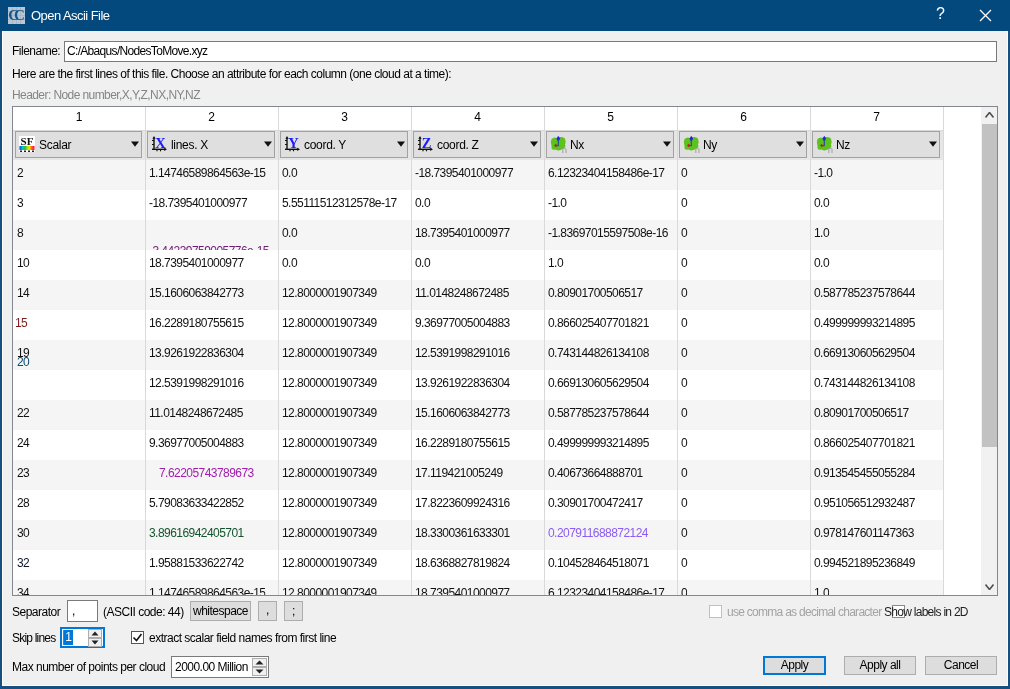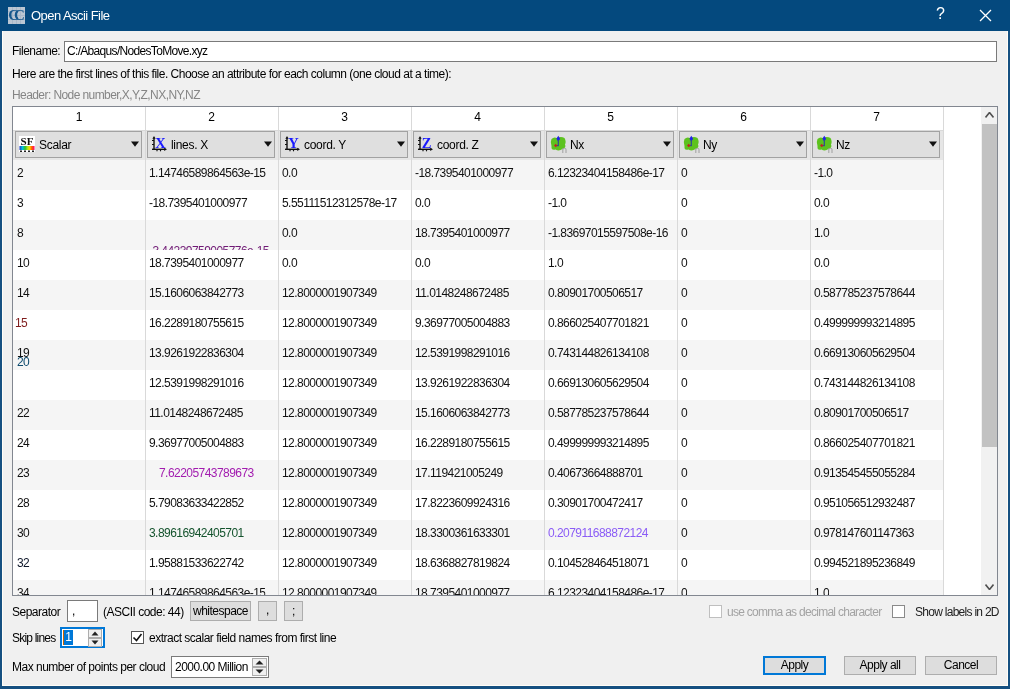--- a/index.html
+++ b/index.html
@@ -312,21 +312,21 @@
 <div class="ab lbl" style="left:12px;top:605px">Separator</div>
 <div class="ab" style="left:67px;top:600px;width:31px;height:22px;background:#fff;border:1px solid #7a7a7a"></div>
 <div class="ab" style="left:72px;top:604px">,</div>
 <div class="ab lbl" style="left:103px;top:605px">(ASCII code: 44)</div>
 <div class="ab btn" style="left:190px;top:601px;width:61px;height:20px;line-height:18px">whitespace</div>
 <div class="ab btn" style="left:258px;top:601px;width:19px;height:20px;line-height:16px">,</div>
 <div class="ab btn" style="left:284px;top:601px;width:19px;height:20px;line-height:18px">;</div>
 <div class="ab cb" style="left:709px;top:605px;border-color:#bfbfbf"></div>
 <div class="ab" style="left:727px;top:605px;color:#a3a3a3;letter-spacing:-0.72px">use comma as decimal character</div>
 <div class="ab cb" style="left:892px;top:605px"></div>
-<div class="ab" style="left:915px;top:605px;color:#222;letter-spacing:-0.72px">Show labels in 2D</div>
+<div class="ab" style="left:884px;top:605px;color:#222;letter-spacing:-0.72px">Show labels in 2D</div>
 <div class="ab lbl" style="left:12px;top:631px;letter-spacing:-0.8px">Skip lines</div>
 <div class="ab" style="left:60px;top:627px;width:45px;height:21px;background:#fff;border:2px solid #0078d7"></div>
 <div class="ab" style="left:64px;top:630px;width:9px;height:15px;background:#0078d7;color:#fff;text-align:center;line-height:15px">1</div>
 <div class="ab" style="left:63px;top:630px;width:1px;height:15px;background:#c86400"></div>
 <div class="ab" style="left:88px;top:629px;width:14px;height:9px;background:#f0f0f0;border:1px solid #adadad"></div>
 <div class="ab" style="left:88px;top:638px;width:14px;height:9px;background:#f0f0f0;border:1px solid #adadad"></div>
 <svg class="ab" style="left:91px;top:631px" width="8" height="5">
     <path d="M0.5 4.5 L4 0.5 L7.5 4.5 Z" fill="#222"></path>
   </svg>
 <svg class="ab" style="left:91px;top:640px" width="8" height="5">

